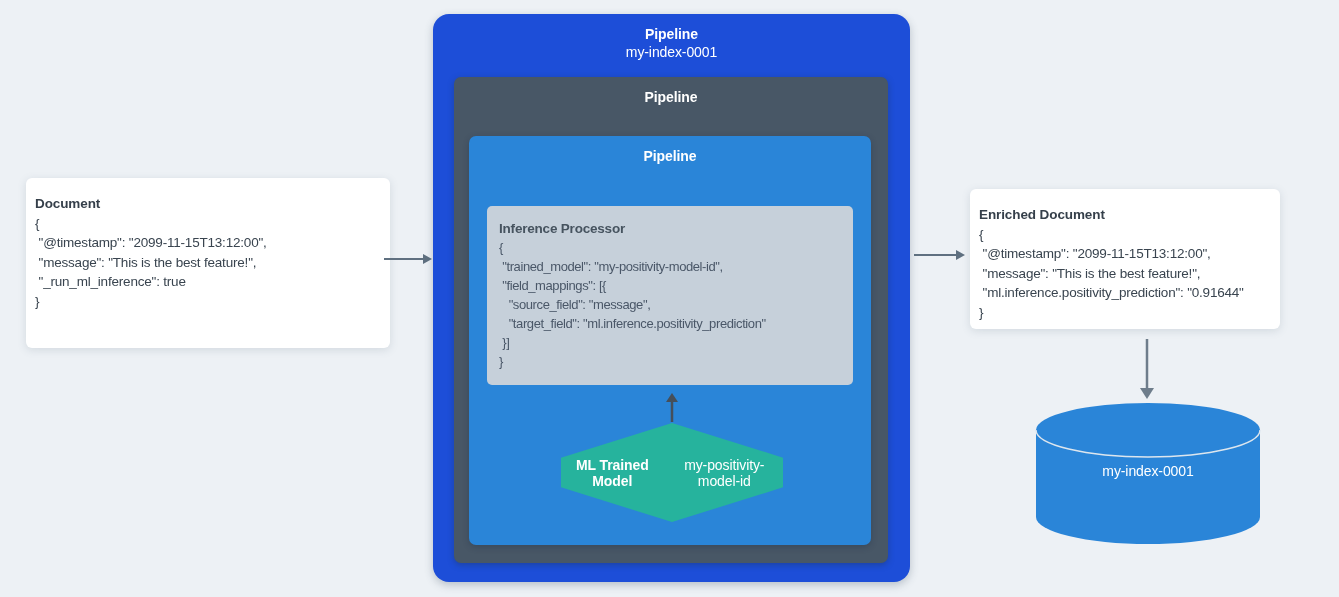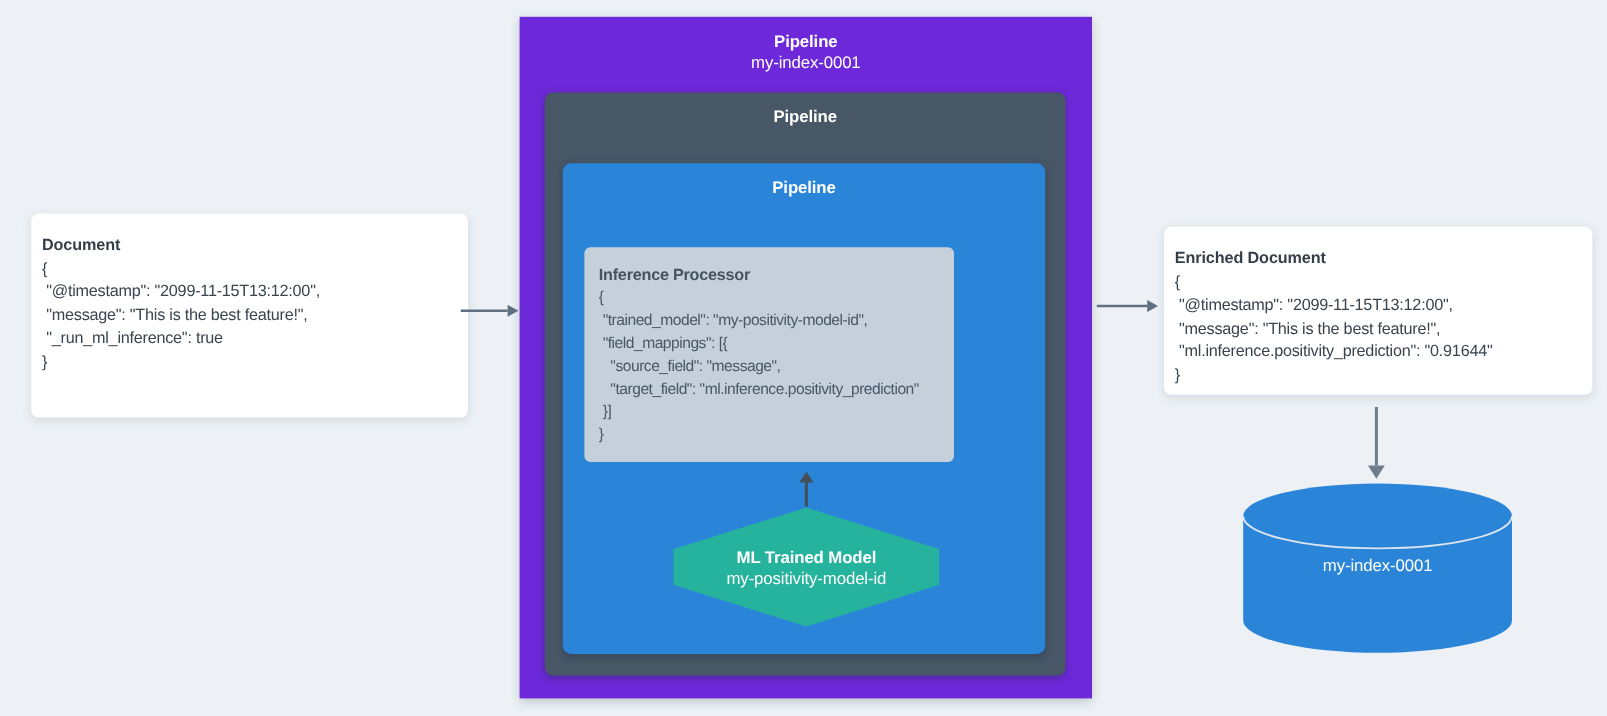--- a/index.html
+++ b/index.html
@@ -26,74 +26,74 @@
     line-height: 19.5px;
     color: #353f4a;
     letter-spacing: -0.1px;
   }
   .code { font-size: 13.5px; letter-spacing: -0.2px; color: #39444f; }
   .code div { white-space: pre; line-height: 19.5px; }
 
   
   .outer-box {
     position: absolute; left: 433px; top: 14px; width: 477px; height: 568px;
-    background: #6d28d9; border-radius: 0;
+    background: #1d4ed8; border-radius: 16px;
     box-shadow: 0 3px 8px rgba(60,80,100,0.30);
   }
   .dark-box {
     position: absolute; left: 21px; top: 63px; width: 434px; height: 486px;
     background: #485766; border-radius: 7px;
     box-shadow: 0 2px 6px rgba(30,45,60,0.35);
   }
   .blue-box {
     position: absolute; left: 15px; top: 59px; width: 402px; height: 409px;
     background: #2a85d8; border-radius: 7px;
     box-shadow: 0 2px 6px rgba(20,40,70,0.30);
   }
   .hdr { position: absolute; top: 11px; left: 0; right: 0; text-align: center; color: #ffffff; }
   .hdr-title { font-size: 14px; font-weight: 700; line-height: 18px; letter-spacing: -0.1px; }
   .hdr-name  { font-size: 14px; line-height: 19px; letter-spacing: -0.1px; }
 
   
   .proc-box {
-    position: absolute; left: 18px; top: 70px; width: 308px; height: 179px;
+    position: absolute; left: 18px; top: 70px; width: 366px; height: 179px;
     background: #c6d0da; border-radius: 5px;
     padding: 13px 0 0 12px;
     color: #4a5768;
   }
   .proc-title { font-size: 13.5px; font-weight: 700; line-height: 19px; letter-spacing: -0.2px; color: #46535f; }
   .proc-code { font-size: 13px; letter-spacing: -0.4px; color: #4a5768; }
   .proc-code div { white-space: pre; line-height: 19px; }
 
   
   .hexagon {
     position: absolute; left: 92px; top: 287px; width: 222px; height: 99px;
     background: #26b39d;
     clip-path: polygon(50% 0, 100% 35%, 100% 65%, 50% 100%, 0 65%, 0 35%);
-    display: flex; flex-direction: column; align-items: center; justify-content: center;
+    display: flex; flex-direction: row; align-items: center; justify-content: center;
     gap: 2px; color: #ffffff; text-align: center;
   }
   .hex-title { font-size: 14px; font-weight: 700; letter-spacing: -0.1px; }
   .hex-name  { font-size: 14px; letter-spacing: -0.1px; }
 
   
   .arrow { position: absolute; }
 
   
   .cylinder { position: absolute; left: 1034px; top: 401px; width: 228px; height: 146px; }
   .cyl-text {
     position: absolute; left: 0; top: 60px; width: 100%;
     text-align: center; color: #ffffff;
   }
   .cyl-title { font-size: 14px; font-weight: 700; line-height: 19px; letter-spacing: -0.1px; }
   .cyl-name  { font-size: 14px; line-height: 20px; letter-spacing: -0.1px; }
 
   
   .doc-card      { left: 14px;  top: 178px; width: 364px; height: 170px; margin-left: 12px; }
-  .enriched-card { left: 970px; top: 189px; width: 357px; height: 140px; }
+  .enriched-card { left: 970px; top: 189px; width: 310px; height: 140px; }
 </style>
 </head>
 <body>
 
 <div class="canvas">
 
   <div class="card doc-card">
     <div class="card-title">Document</div>
     <div class="code">
       <div>{</div>

